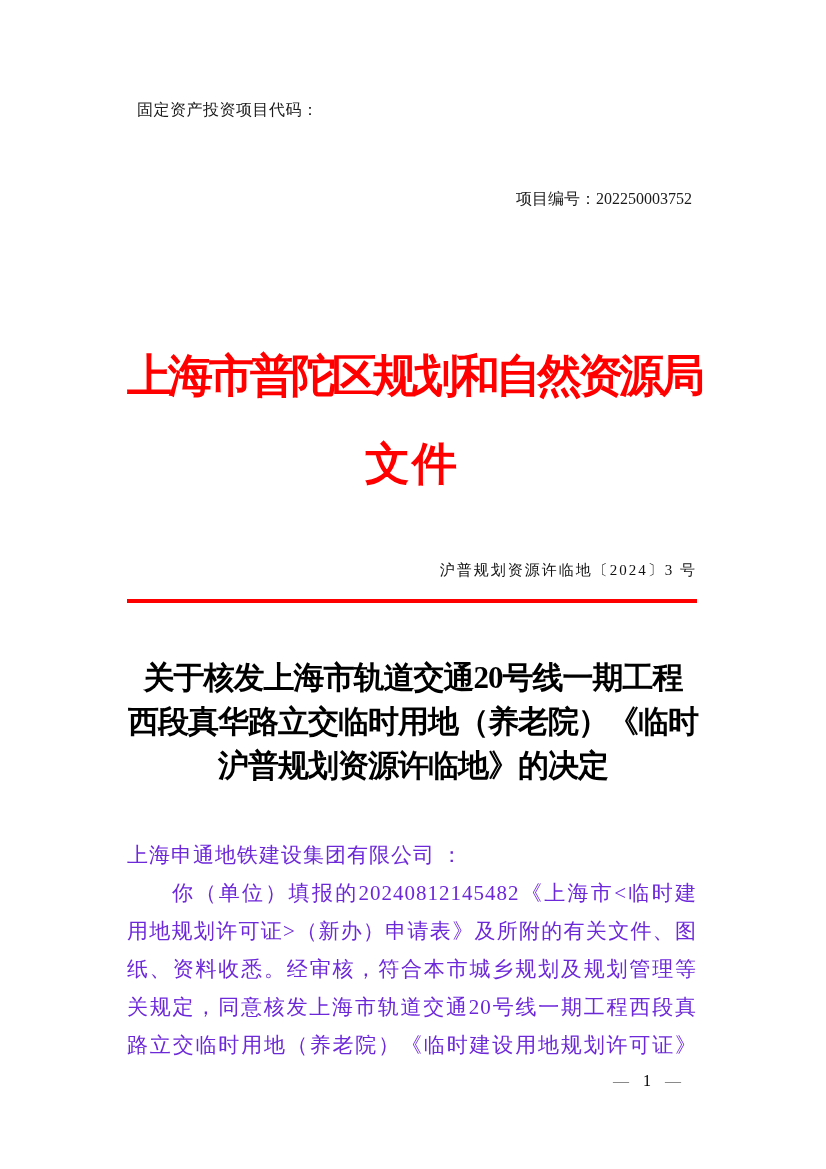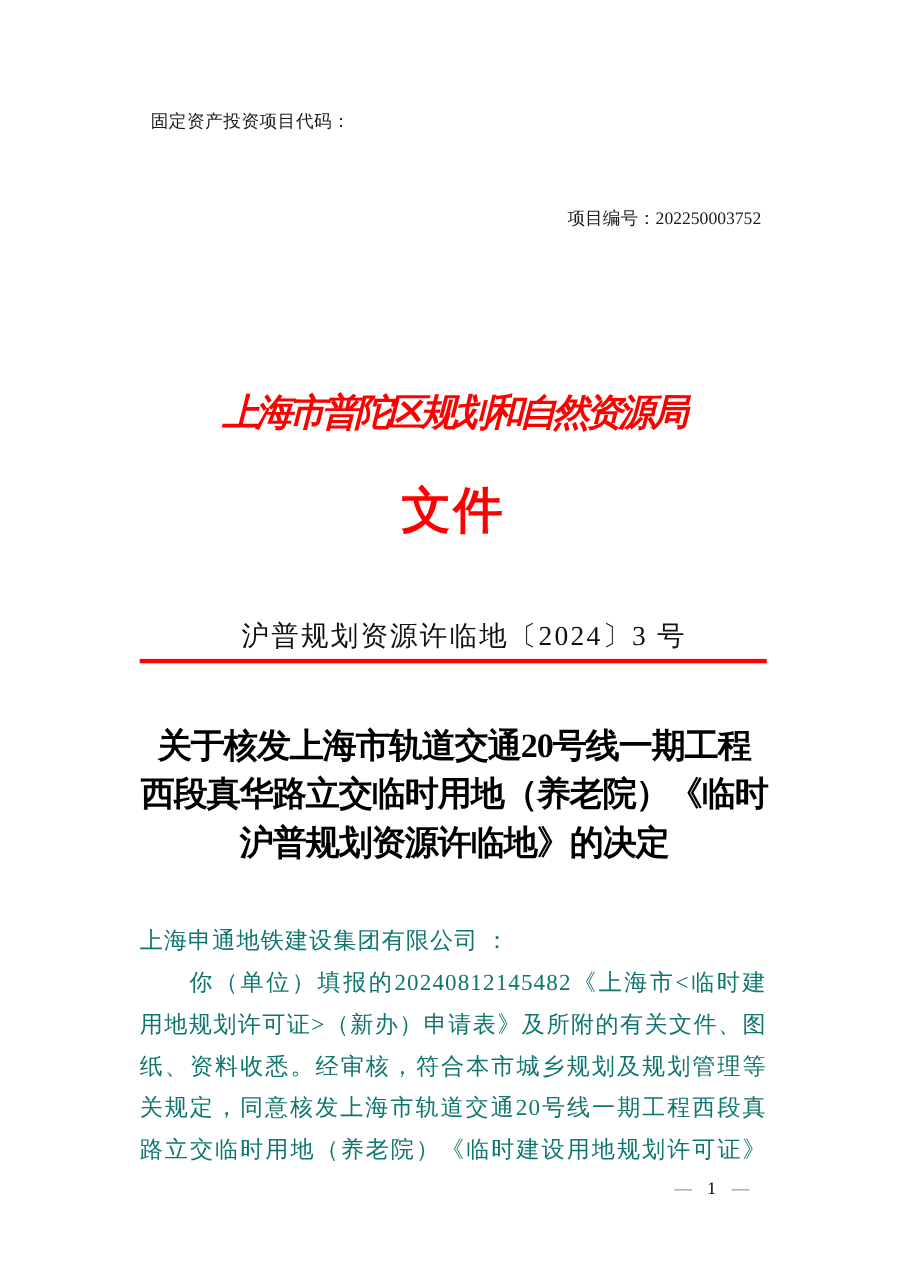--- a/index.html
+++ b/index.html
@@ -32,39 +32,38 @@
 
   .agency {
     position: absolute;
     left: 127px; top: 348px;
     width: 570px;
     text-align: center;
     color: #ff0000;
     font-weight: bold;
   }
   .agency-l1 {
-    font-size: 34px;
+    font-size: 45px;
     letter-spacing: -4px;
     line-height: 56px;
     white-space: nowrap;
-    font-style: italic;
   }
   .agency-l2 {
     font-size: 45px;
     letter-spacing: 2px;
     line-height: 48px;
     margin-top: 36px;
   }
 
   .doc-number {
     position: absolute;
-    left: 137px; top: 561px;
+    left: 127px; top: 561px;
     width: 570px;
-    text-align: center;
-    font-size: 25px;
+    text-align: right;
+    font-size: 15px;
     letter-spacing: 2px;
     color: #111;
     white-space: nowrap;
   }
 
   .red-rule {
     position: absolute;
     left: 127px; top: 599px;
     width: 570px; height: 4px;
     background: #ff0000;
@@ -82,21 +81,21 @@
     color: #000;
   }
 
   .body-block {
     position: absolute;
     left: 127px; top: 836px;
     width: 570px;
     font-size: 21px;
     letter-spacing: 1px;
     line-height: 38px;
-    color: #0f766e;
+    color: #6d28d9;
   }
   .b-line { height: 38px; overflow: hidden; }
   .b-just {
     text-align: justify;
     text-align-last: justify;
     text-justify: inter-character;
   }
   .b-indent { text-indent: 45px; }
 
   .page-number {

